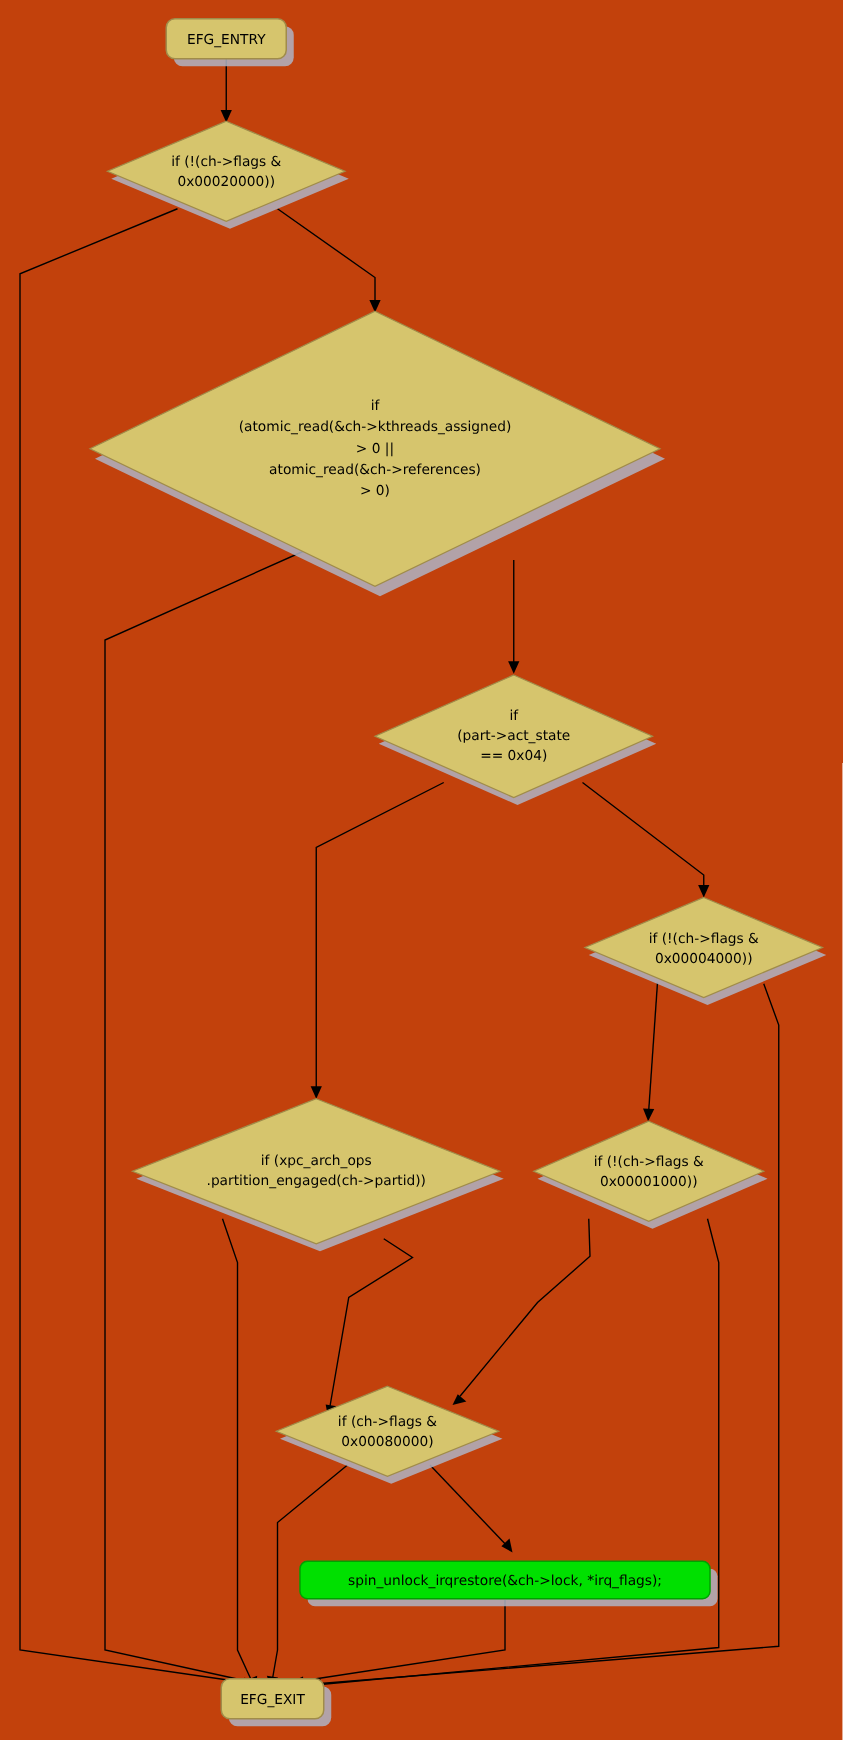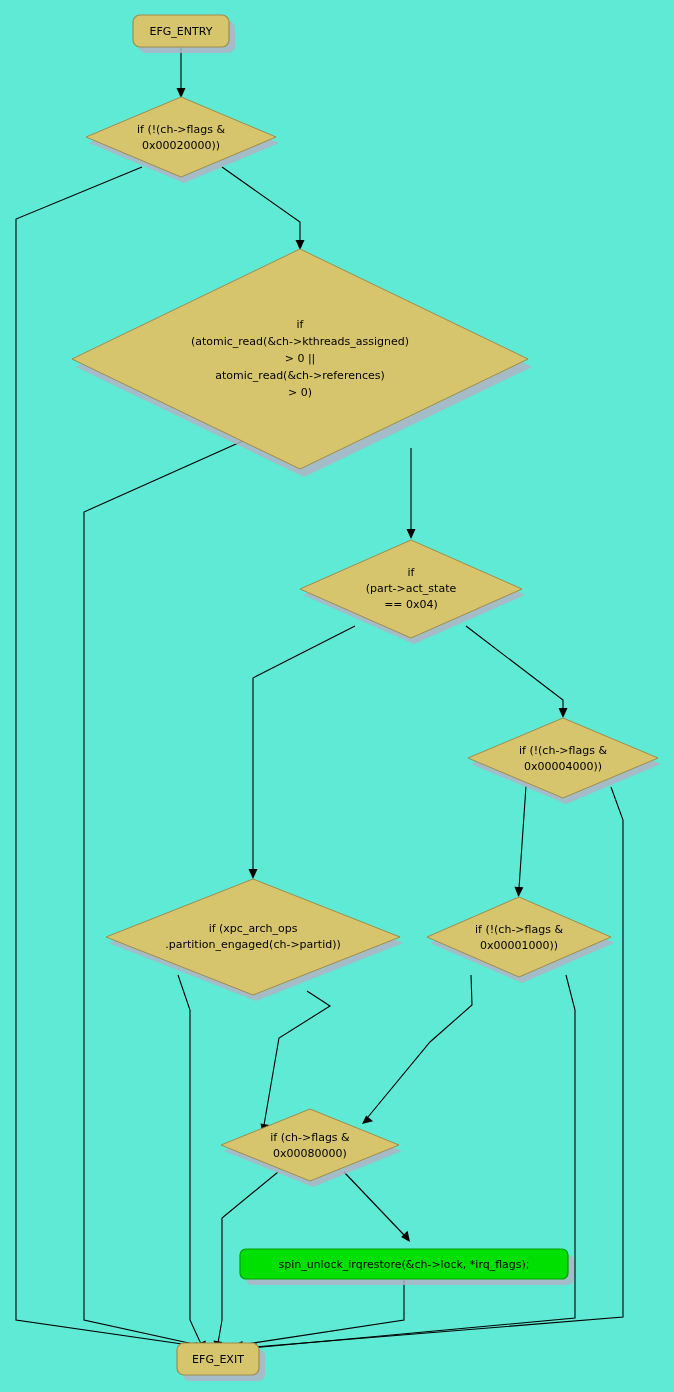--- a/index.html
+++ b/index.html
@@ -10,21 +10,21 @@
   body {
     width: 674px;
     height: 1392px;
     font-family: "DejaVu Sans", sans-serif;
     overflow: hidden;
   }
   #flow-root {
     position: relative;
     width: 674px;
     height: 1392px;
-    background: #5eead4;
+    background: #c2410c;
   }
   svg#flow-svg {
     position: absolute;
     left: 0;
     top: 0;
     width: 674px;
     height: 1392px;
     display: block;
   }
   .node-text {

